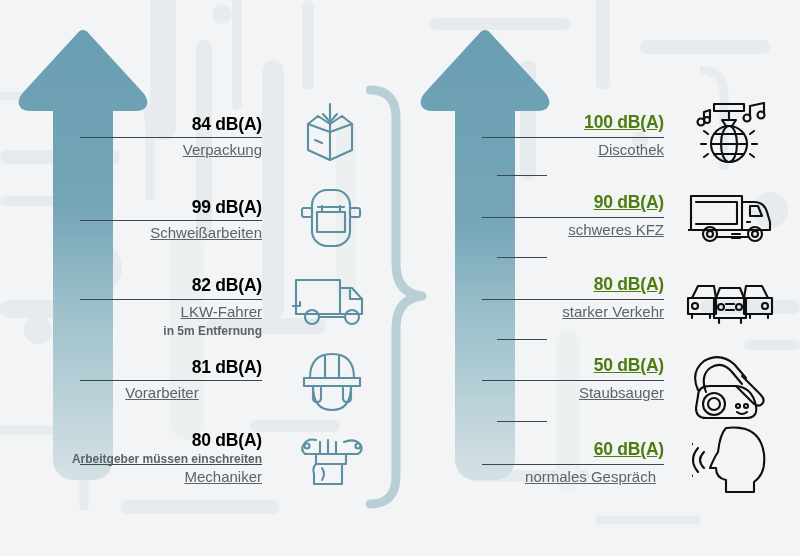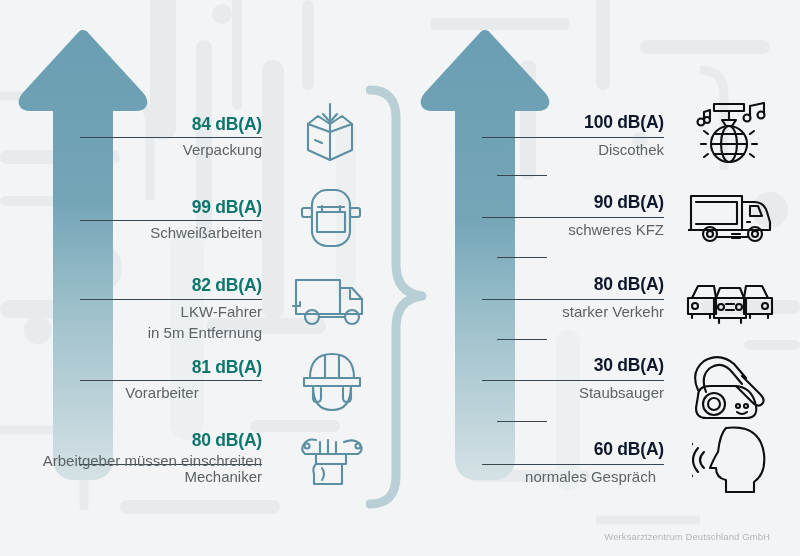--- a/index.html
+++ b/index.html
@@ -23,32 +23,33 @@
   
   .row{position:absolute;z-index:4;}
   .lead-line{position:absolute;height:0;border-top:1.4px solid #3a4750;}
   .tick-line{position:absolute;height:0;border-top:1.4px solid #3a4750;}
 
   .val{
     position:absolute;
     font-size:17.5px;font-weight:bold;letter-spacing:-0.2px;
     white-space:nowrap;text-align:right;
   }
-  .val.left{color:#0f766e;}
-  .val.right{color:#0f172a;}
+  .val.left{color:#000000;}
+  .val.right{color:#4d7c0f;text-decoration:underline;}
 
   .lbl{
     position:absolute;
     font-size:15px;color:#5c6367;white-space:nowrap;text-align:right;
     font-weight:400;
+    text-decoration:underline;
   }
   .sub{
     position:absolute;
-    font-size:15px;color:#5c6367;white-space:nowrap;text-align:right;
-    font-weight:400;
+    font-size:12px;color:#5c6367;white-space:nowrap;text-align:right;
+    font-weight:700;
   }
 
   
   .icon{position:absolute;z-index:5;}
   .ic-left{stroke:#5d8fa3;fill:none;stroke-width:2.1;stroke-linecap:round;stroke-linejoin:round;}
   .ic-right{stroke:#0d0f11;fill:none;stroke-width:2.1;stroke-linecap:round;stroke-linejoin:round;}
 
   
   #footer{
     position:absolute;right:30px;bottom:14px;z-index:6;
@@ -208,21 +209,21 @@
 
   <div class="row">
     <div class="lead-line" style="left:482px;top:299px;width:182px;"></div>
     <div class="val right" style="left:464px;top:274px;width:200px;">80 dB(A)</div>
     <div class="lbl" style="left:464px;top:303px;width:200px;">starker Verkehr</div>
   </div>
   <div class="tick-line" style="left:497px;top:339px;width:50px;z-index:4;"></div>
 
   <div class="row">
     <div class="lead-line" style="left:482px;top:380px;width:182px;"></div>
-    <div class="val right" style="left:464px;top:355px;width:200px;">30 dB(A)</div>
+    <div class="val right" style="left:464px;top:355px;width:200px;">50 dB(A)</div>
     <div class="lbl" style="left:464px;top:384px;width:200px;">Staubsauger</div>
   </div>
   <div class="tick-line" style="left:497px;top:421px;width:50px;z-index:4;"></div>
 
   <div class="row">
     <div class="lead-line" style="left:482px;top:464px;width:182px;"></div>
     <div class="val right" style="left:464px;top:439px;width:200px;">60 dB(A)</div>
     <div class="lbl" style="left:436px;top:468px;width:220px;">normales Gespräch</div>
   </div>
 
@@ -356,15 +357,14 @@
 
   <svg class="icon" style="left:692px;top:424px;" width="80" height="72" viewBox="0 0 80 72">
     <g class="ic-right">
       <path d="M34 4 Q68 0 72 30 Q74 50 62 58 L62 68 L34 68 L34 56 Q24 54 24 44 L18 44 Q22 34 26 28 Q28 10 34 4 Z"></path>
       <path d="M12 28 Q4 36 12 44"></path>
       <path d="M6 24 Q-4 36 6 48"></path>
       <path d="M0 20 Q-10 36 0 52"></path>
     </g>
   </svg>
 
-  <div id="footer">Werksarztzentrum Deutschland GmbH</div>
 
 </div>
 
 </body></html>

